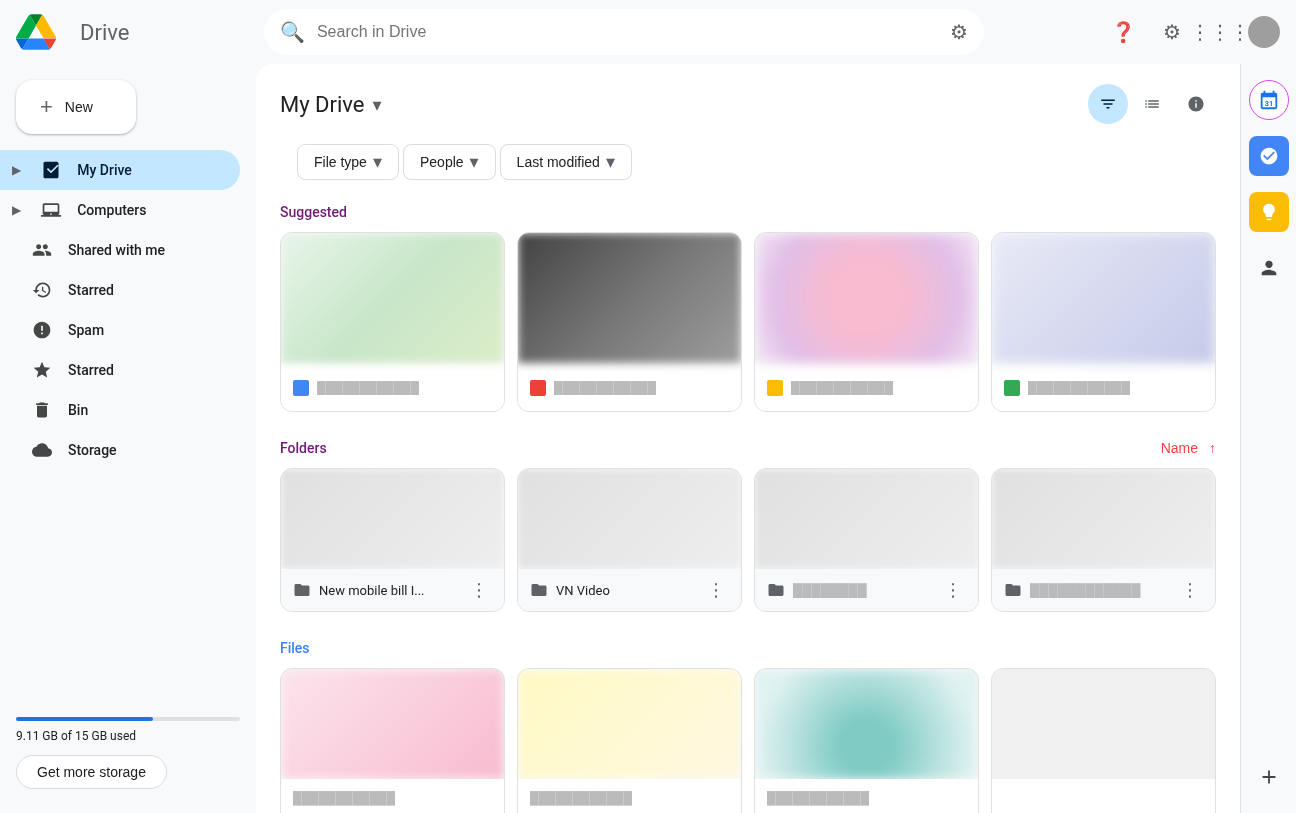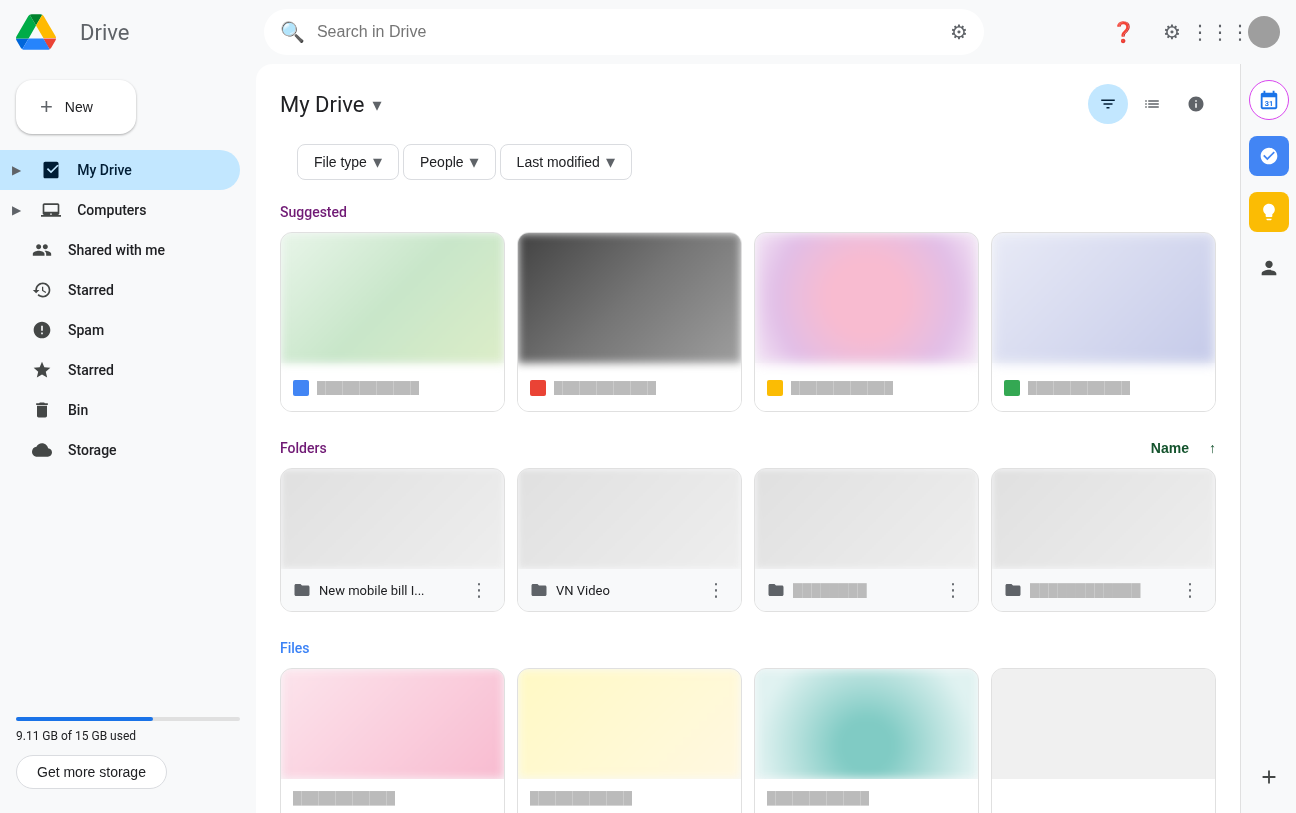--- a/index.html
+++ b/index.html
@@ -351,27 +351,27 @@
     .folders-header {
       display: flex;
       align-items: center;
       justify-content: space-between;
       padding: 4px 0 12px 0;
     }
 
     .sort-btn {
       display: flex;
       align-items: center;
-      gap: 20px;
+      gap: 11px;
       font-size: 14px;
-      color: #14532d;
+      color: #ef4444;
       background: transparent;
       border: none;
       cursor: pointer;
-      font-weight: 700;
+      font-weight: 400;
     }
 
     .folders-grid {
       display: grid;
       grid-template-columns: repeat(4, 1fr);
       gap: 12px;
       margin-bottom: 24px;
     }
 
     .folder-card {

